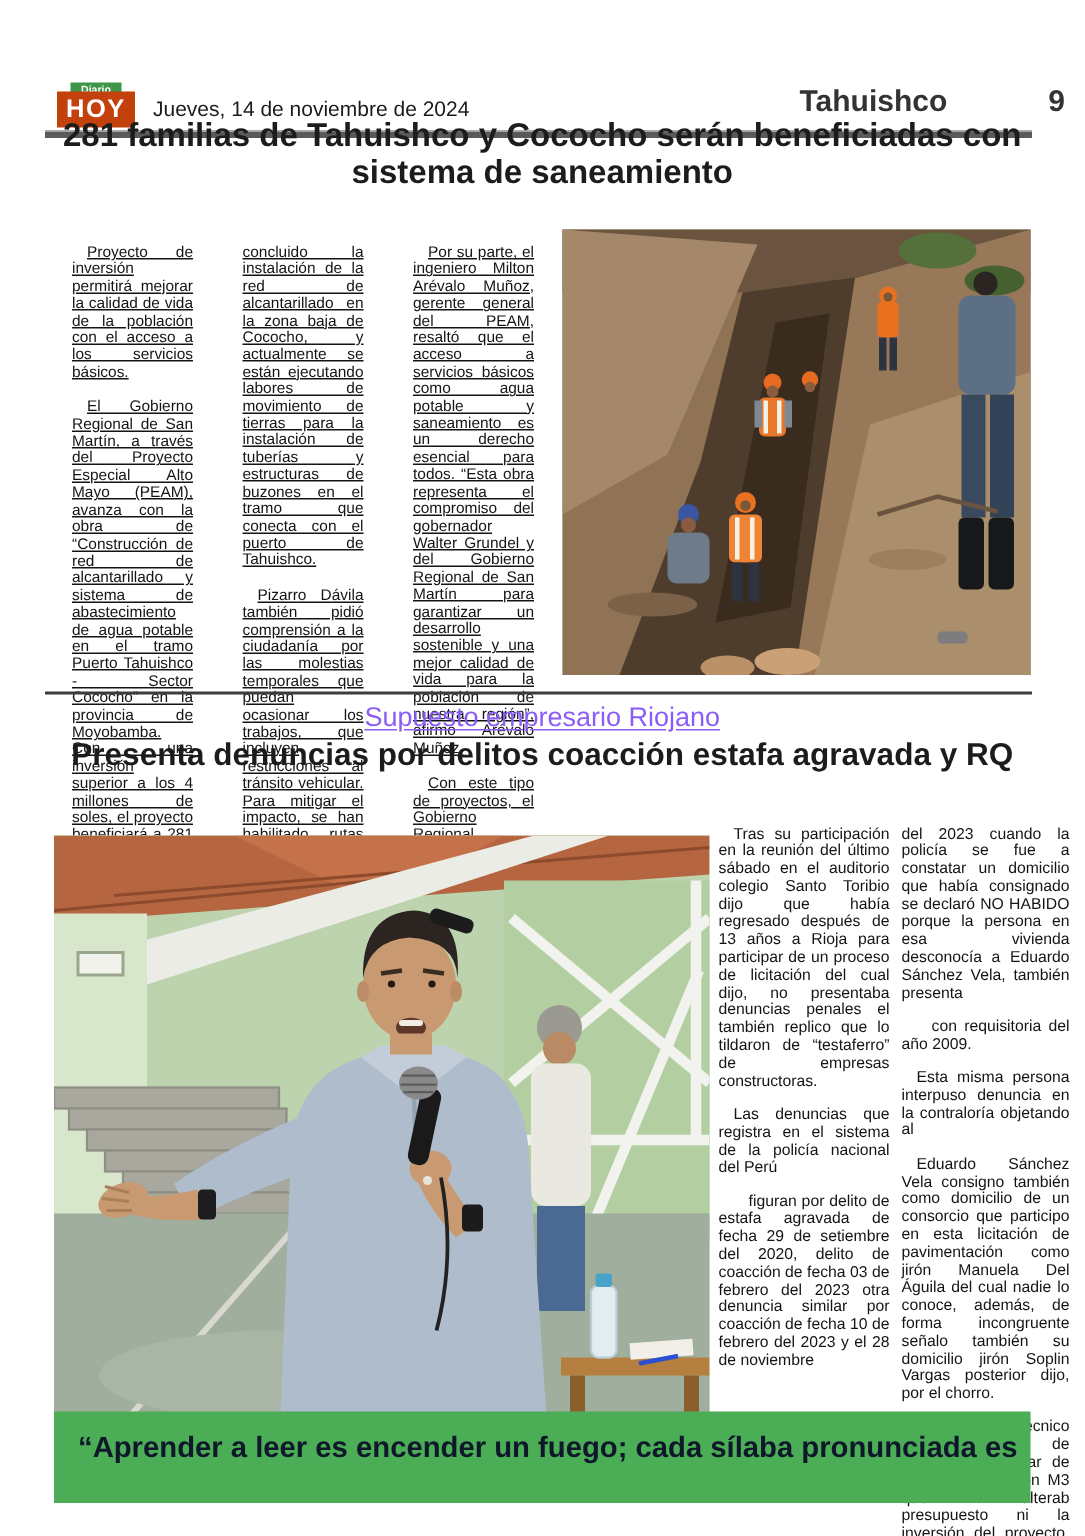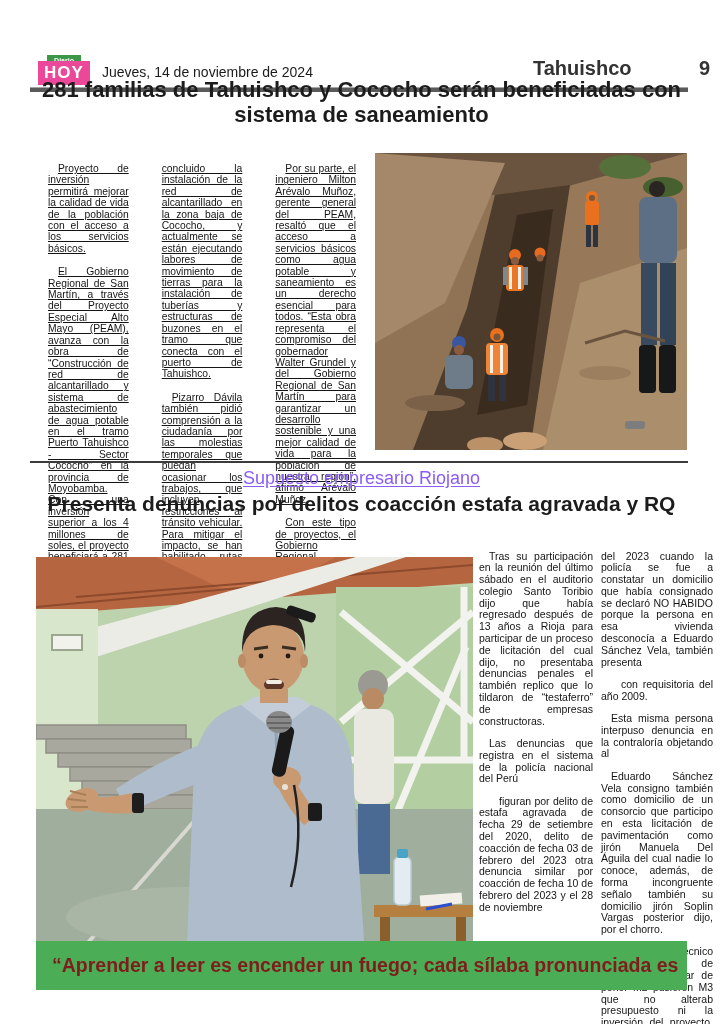--- a/index.html
+++ b/index.html
@@ -3,21 +3,21 @@
 <meta charset="utf-8">
 <style>
   html,body{margin:0;padding:0;background:#ffffff;}
   body{width:723px;height:1024px;font-family:"Liberation Sans",sans-serif;color:#111;}
   .page{position:relative;width:723px;height:1024px;background:#fff;overflow:hidden;}
 
   
   .masthead{position:absolute;left:38px;top:54px;width:52px;height:32px;}
   .masthead .tab{position:absolute;top:0;left:8px;width:36px;height:11px;background:#3e9648;color:#fff;
     font-size:7px;font-weight:bold;text-align:center;line-height:11px;border:1px solid #fff;box-sizing:border-box;}
-  .masthead .box{position:absolute;top:7px;left:0;width:52px;height:24px;background:#ec4899;color:#fff;
+  .masthead .box{position:absolute;top:7px;left:0;width:52px;height:24px;background:#c2410c;color:#fff;
     font-weight:bold;font-size:17px;text-align:center;line-height:24px;letter-spacing:1px;}
   .date{position:absolute;left:102px;top:64px;font-size:14px;color:#1b1b1b;}
   .section{position:absolute;left:533px;top:57px;font-size:20px;font-weight:bold;color:#333;}
   .pagenum{position:absolute;right:13px;top:57px;font-size:20px;font-weight:bold;color:#333;}
   .header-rule{position:absolute;left:30px;top:87px;width:658px;height:4px;background:#5a5a5a;border-top:1px solid #a5a5a5;}
 
   
   .headline1{position:absolute;left:0;top:78px;width:723px;text-align:center;
     font-size:22px;font-weight:bold;line-height:1.12;color:#1c1c1c;}
   .a1cols{position:absolute;left:36px;top:151px;width:332px;display:flex;gap:9px;}
@@ -39,22 +39,22 @@
   .kicker span{text-decoration:underline;text-underline-offset:2px;}
   .headline2{position:absolute;left:0;top:492px;width:723px;text-align:center;
     font-size:21px;font-weight:bold;color:#1c1c1c;}
   .photo2{position:absolute;left:36px;top:557px;width:437px;height:413px;background:#bcd3ae;}
   .photo2 svg{display:block;width:100%;height:100%;}
   .a2col{position:absolute;top:540px;font-size:10.5px;line-height:11.8px;text-align:justify;hyphens:auto;color:#141414;}
   .a2col.c1{left:479px;width:114px;}
   .a2col.c2{left:601px;width:112px;}
 
   
-  .banner{position:absolute;left:36px;top:941px;width:651px;height:49px;background:#4bad55;
-    color:#7f1d1d;font-weight:bold;font-size:19.5px;line-height:49px;padding-left:16px;box-sizing:border-box;
+  .banner{position:absolute;left:36px;top:941px;width:651px;height:61px;background:#4bad55;
+    color:#0f172a;font-weight:bold;font-size:19.5px;line-height:49px;padding-left:16px;box-sizing:border-box;
     white-space:nowrap;overflow:hidden;}
 </style>
 </head>
 <body>
 
 <div class="page">
 
   <div class="masthead">
     <div class="tab">Diario</div>
     <div class="box">HOY</div>

